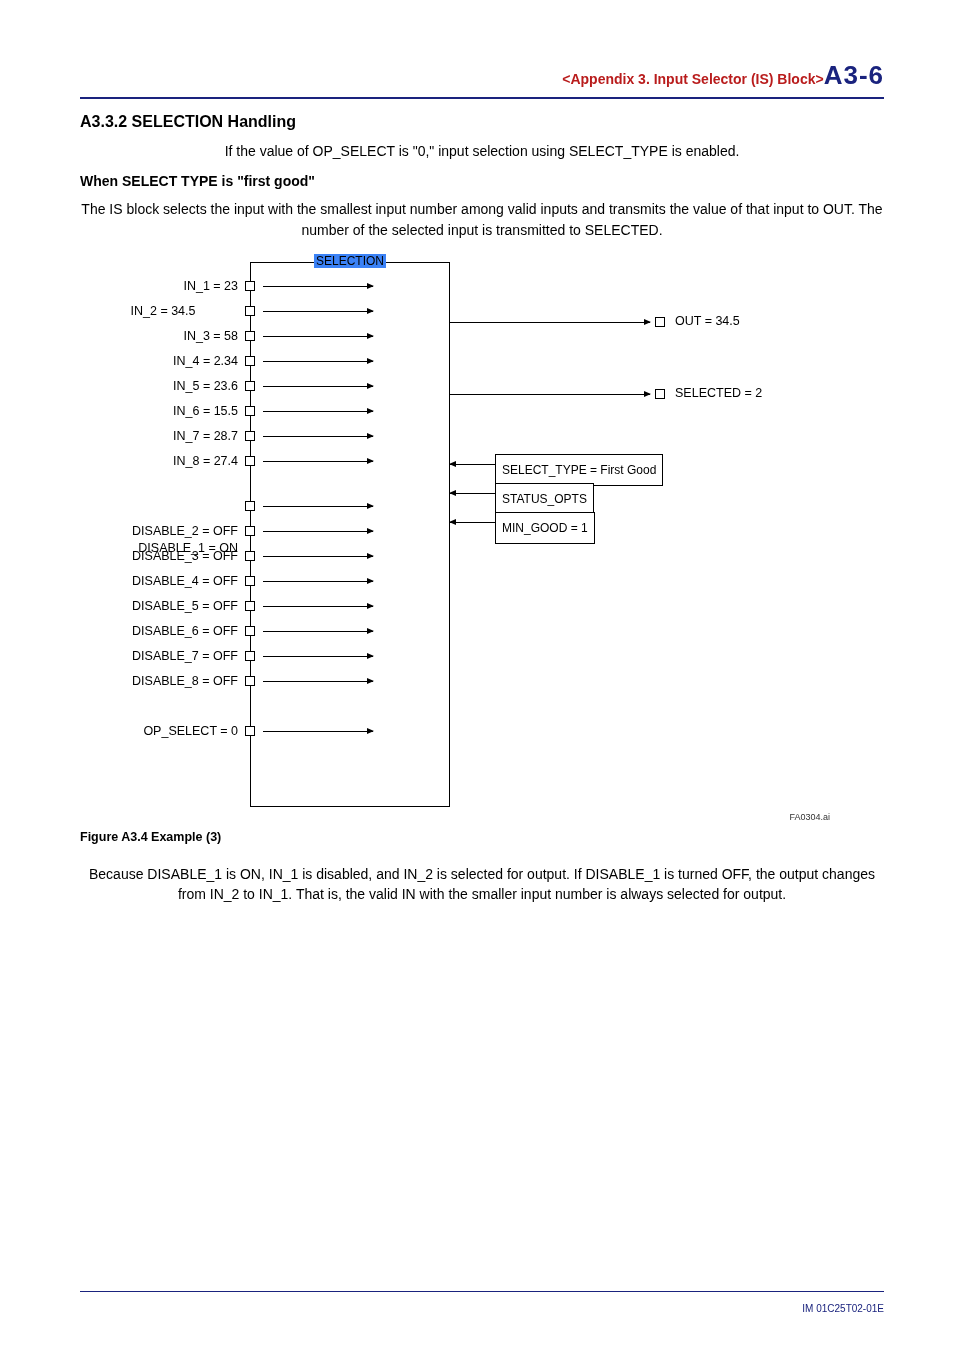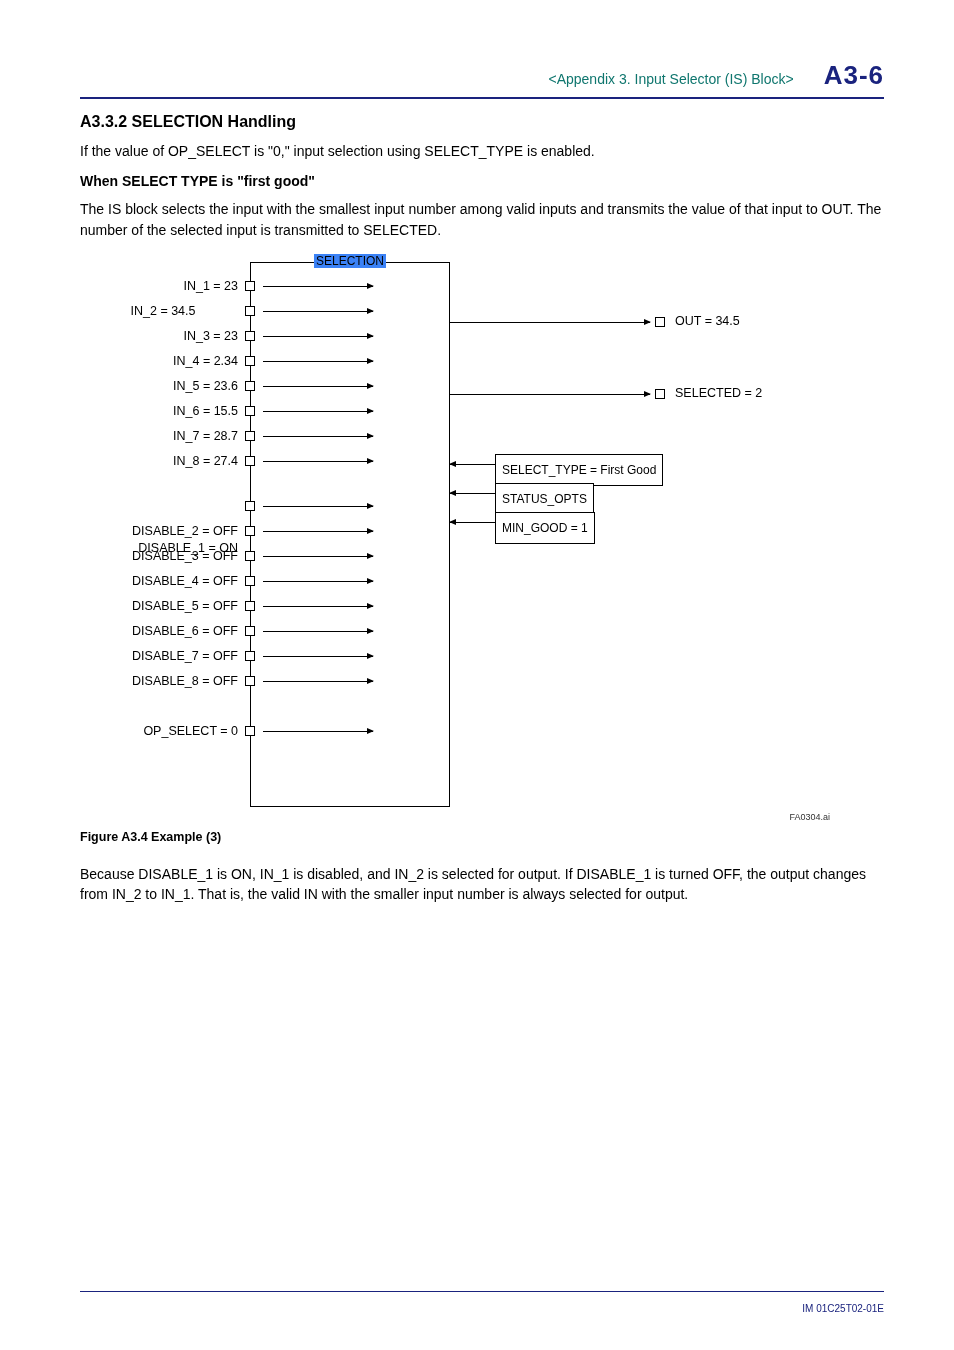--- a/index.html
+++ b/index.html
@@ -1,22 +1,22 @@
 <!DOCTYPE html>
 <html><head>
 <meta charset="utf-8">
 <style>
   * { box-sizing: border-box; margin: 0; padding: 0; }
   html, body { width: 954px; height: 1350px; font-family: Arial, Helvetica, sans-serif; color: #000; background: #fff; }
   .page { padding: 60px 70px 40px 80px; height: 100%; position: relative; }
   .header-row { display: flex; justify-content: flex-end; align-items: baseline; border-bottom: 2px solid #1a237e; padding-bottom: 6px; margin-bottom: 14px; }
-  .header-title { font-size: 14px; font-weight: normal; color: #0f766e; margin-right: 30px; }
+  .header-title { font-size: 14px; font-weight: bold; color: #b91c1c; }
   .page-num { font-size: 26px; font-weight: bold; color: #1a237e; letter-spacing: 1px; }
   .h3 { font-size: 16px; font-weight: bold; margin-bottom: 10px; }
-  .body-text { font-size: 14px; line-height: 1.45; margin-bottom: 12px; }
+  .body-text { font-size: 14px; line-height: 1.45; margin-bottom: 12px; text-align: center; }
   .h4 { font-size: 14px; font-weight: bold; margin-top: 8px; margin-bottom: 10px; }
 
   .figure-wrap { margin: 10px 0 8px 0; }
   .figure { position: relative; width: 750px; height: 570px; font-size: 12.5px; }
   .sel-box { position: absolute; border: 1px solid #000; }
   .sel-main { left: 170px; top: 10px; width: 200px; height: 545px; }
   .sel-title { position: absolute; top: 0px; left: 50%; transform: translateX(-50%); font-size: 12px; background: #3b82f6; padding: 0 2px; }
   .label { position: absolute; right: 592px; text-align: right; width: 150px; }
   .port { position: absolute; width: 10px; height: 10px; border: 1px solid #000; background: #fff; }
   .arrow-line { position: absolute; height: 1px; background: #000; }
@@ -51,21 +51,21 @@
       <div class="sel-title" style="left:270px; top:2px;">SELECTION</div>
 
       <div class="label" style="top:27px;">IN_1 = 23</div>
       <div class="port" style="left:165px; top:29px;"></div>
       <div class="arrow-line" style="left:183px; top:34px; width:110px;"></div>
 
       <div class="label" style="top:52px;text-align:center;">IN_2 = 34.5</div>
       <div class="port" style="left:165px; top:54px;"></div>
       <div class="arrow-line" style="left:183px; top:59px; width:110px;"></div>
 
-      <div class="label" style="top:77px;">IN_3 = 23</div>
+      <div class="label" style="top:77px;">IN_3 = 58</div>
       <div class="port" style="left:165px; top:79px;"></div>
       <div class="arrow-line" style="left:183px; top:84px; width:110px;"></div>
 
       <div class="label" style="top:102px;">IN_4 = 2.34</div>
       <div class="port" style="left:165px; top:104px;"></div>
       <div class="arrow-line" style="left:183px; top:109px; width:110px;"></div>
 
       <div class="label" style="top:127px;">IN_5 = 23.6</div>
       <div class="port" style="left:165px; top:129px;"></div>
       <div class="arrow-line" style="left:183px; top:134px; width:110px;"></div>

